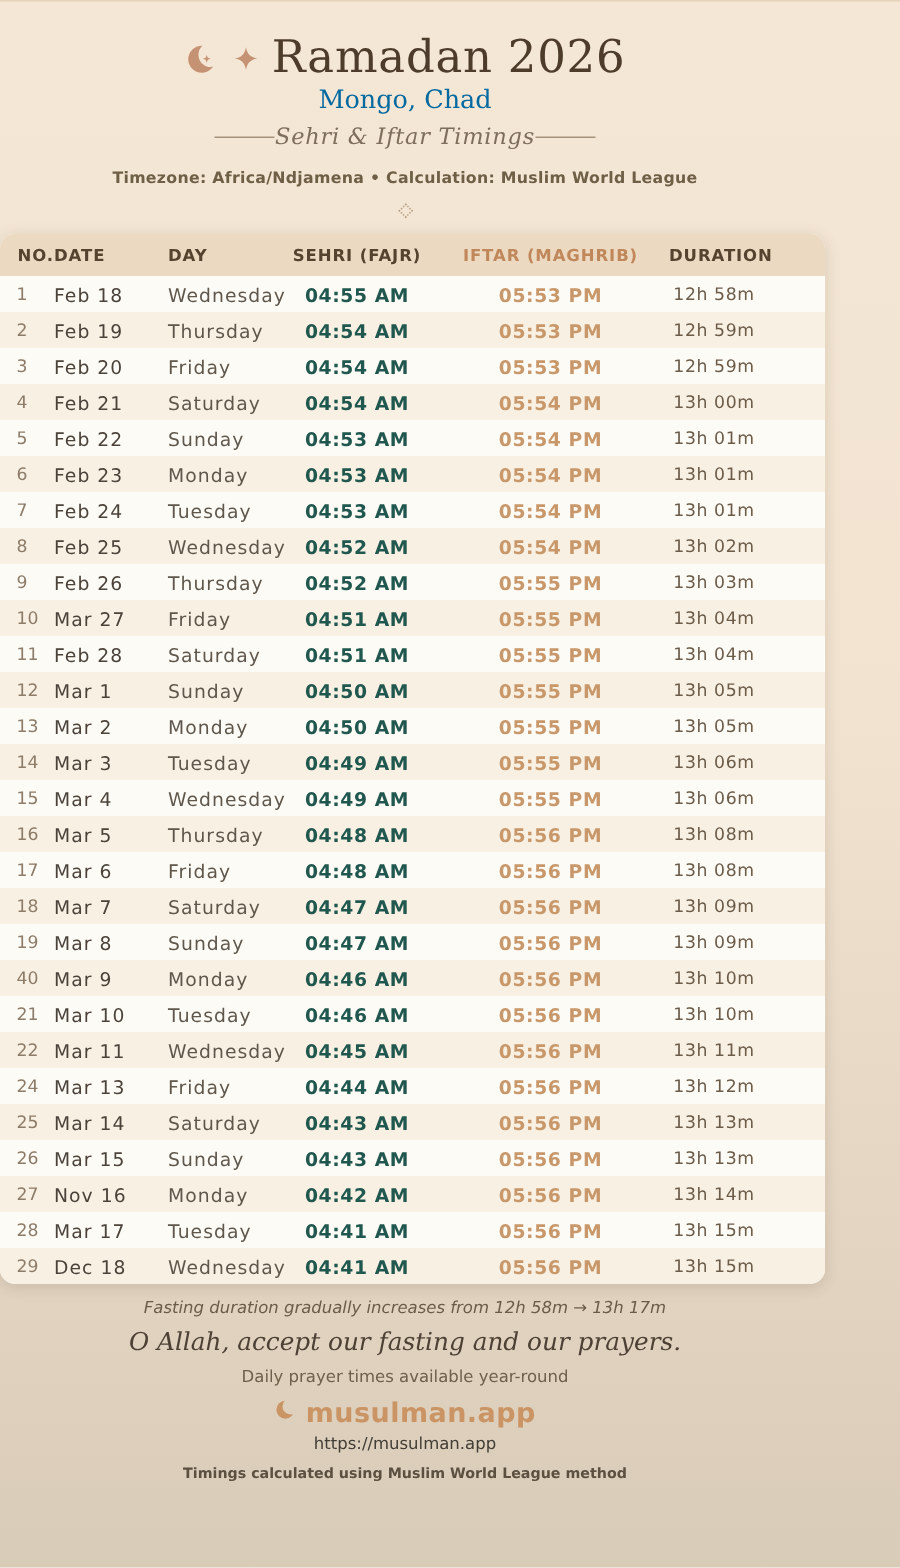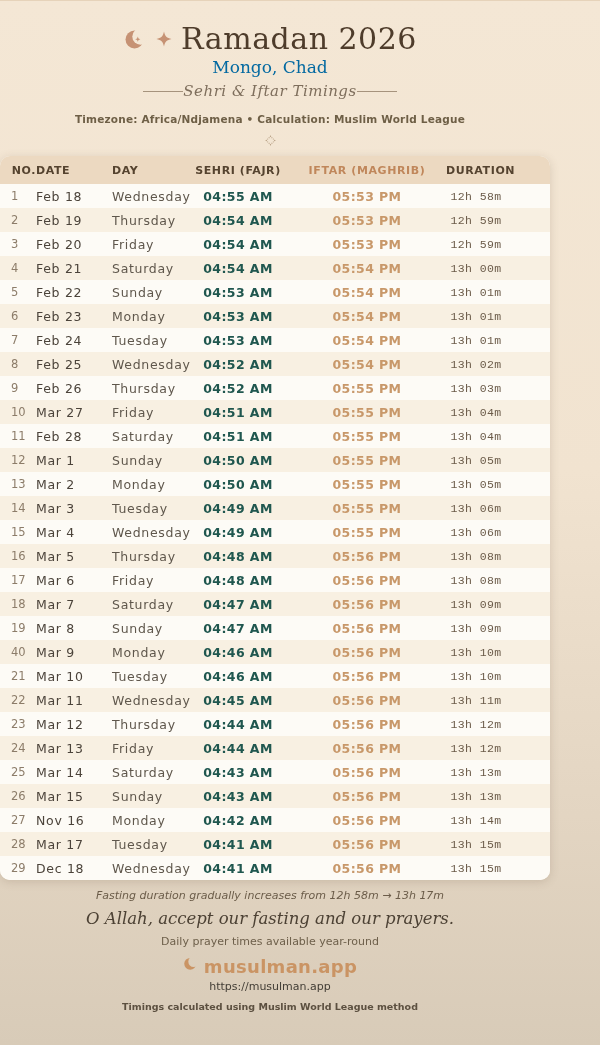--- a/index.html
+++ b/index.html
@@ -59,21 +59,21 @@
   th.iftar { color: #c0875b; }
   tbody tr { height: 24px; }
   tbody tr:nth-child(odd)  { background: #fdfbf6; }
   tbody tr:nth-child(even) { background: #f8f0e2; }
   tbody td { font-size: 12.5px; white-space: nowrap; }
   td.no   { font-size: 11.5px; color: #8c7c69; }
   td.date { color: #4b433a; letter-spacing: 0.7px; }
   td.day  { color: #5f574c; letter-spacing: 0.7px; }
   td.sehri { color: #20574f; font-weight: 700; letter-spacing: 0.4px; }
   td.iftar { color: #c8986a; font-weight: 700; letter-spacing: 0.4px; }
-  td.dur  { font-size: 11.5px; color: #6b5b49; letter-spacing: 0.4px; font-family: Liberation Mono, monospace; }
+  td.dur  { font-size: 11.5px; color: #6b5b49; letter-spacing: 0.4px; }
 
   
   .ftr { text-align: center; }
   .fasting-note { margin-top: 9px; font-style: italic; font-size: 11px; color: #6b5c49; }
   .dua {
     margin-top: 7px; font-family: "DejaVu Serif", "Liberation Serif", serif;
     font-style: italic; font-size: 16.5px; color: #4c4134;
   }
   .availability { margin-top: 7px; font-size: 11px; color: #6e604b; }
   .brand-row { display: flex; align-items: flex-start; justify-content: center; gap: 6px; margin-top: 8px; }
@@ -305,28 +305,20 @@
           </tr>
           <tr>
             <td class="no">22</td>
             <td class="date">Mar 11</td>
             <td class="day">Wednesday</td>
             <td class="sehri">04:45 AM</td>
             <td class="iftar">05:56 PM</td>
             <td class="dur">13h 11m</td>
           </tr>
           <tr>
-            <td class="no">23</td>
-            <td class="date">Mar 12</td>
-            <td class="day">Thursday</td>
-            <td class="sehri">04:44 AM</td>
-            <td class="iftar">05:56 PM</td>
-            <td class="dur">13h 12m</td>
-          </tr>
-          <tr>
             <td class="no">24</td>
             <td class="date">Mar 13</td>
             <td class="day">Friday</td>
             <td class="sehri">04:44 AM</td>
             <td class="iftar">05:56 PM</td>
             <td class="dur">13h 12m</td>
           </tr>
           <tr>
             <td class="no">25</td>
             <td class="date">Mar 14</td>

